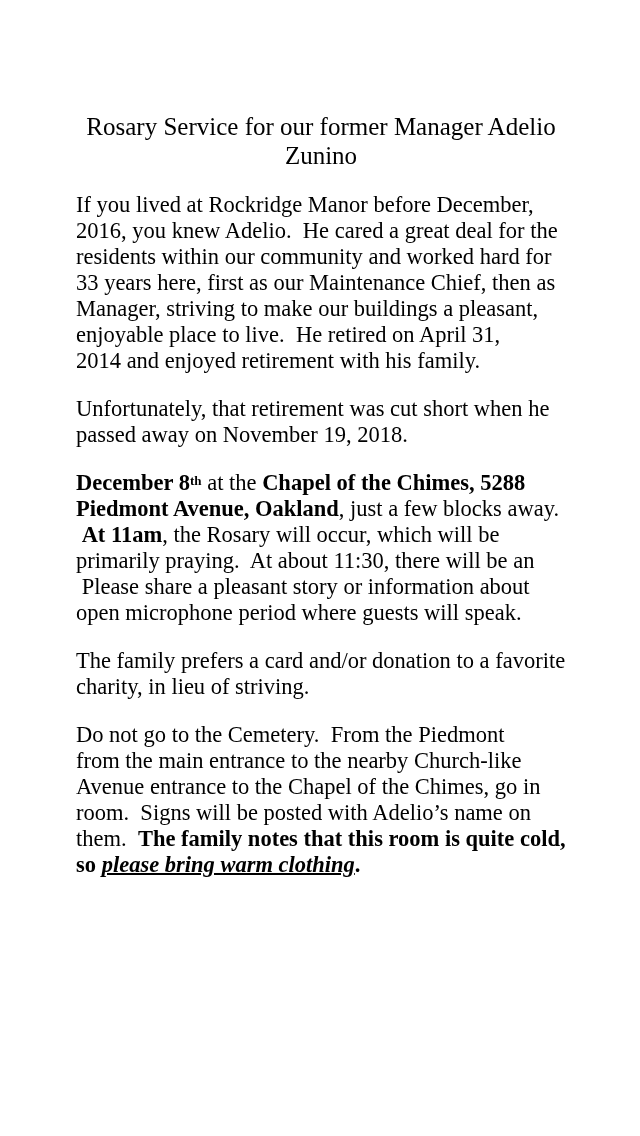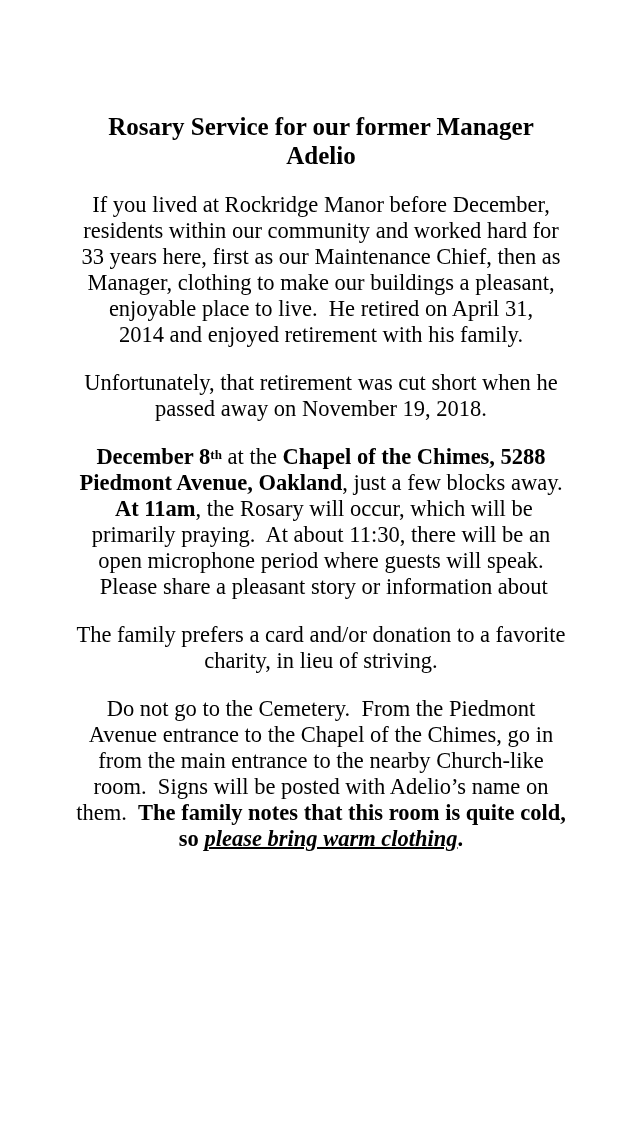--- a/index.html
+++ b/index.html
@@ -15,28 +15,27 @@
     color: #000000;
     box-sizing: border-box;
     padding: 112px 74px 0 76px;
     font-family: "Liberation Serif", "DejaVu Serif", serif;
     overflow: hidden;
   }
   .title {
     font-size: 25px;
     line-height: 29px;
     text-align: center;
-    font-weight: bold;
+    font-weight: normal;
     margin: 0;
   }
   .body-text {
     margin-top: 22px;
     font-size: 22.5px;
     line-height: 26px;
-    text-align: center;
   }
   .para {
     margin: 0 0 22px 0;
   }
   .line {
     white-space: pre;
   }
   .b { font-weight: bold; }
   .i { font-style: italic; }
   .u { text-decoration: underline; text-decoration-thickness: 2px; }
@@ -45,48 +44,50 @@
     vertical-align: 0.42em;
     line-height: 0;
   }
 </style>
 </head>
 <body>
 
 <div class="page">
   <h1 class="title">
       <div class="tline">Rosary Service for our former Manager Adelio</div>
+      <div class="tline">Zunino</div>
     </h1>
   <div class="body-text">
       <div class="para">
         <div class="line"><span>If you lived at Rockridge Manor before December,</span></div>
+        <div class="line"><span>2016, you knew Adelio.  He cared a great deal for the</span></div>
         <div class="line"><span>residents within our community and worked hard for</span></div>
         <div class="line"><span>33 years here, first as our Maintenance Chief, then as</span></div>
-        <div class="line"><span>Manager, clothing to make our buildings a pleasant,</span></div>
+        <div class="line"><span>Manager, striving to make our buildings a pleasant,</span></div>
         <div class="line"><span>enjoyable place to live.  He retired on April 31,</span></div>
         <div class="line"><span>2014 and enjoyed retirement with his family.</span></div>
       </div>
       <div class="para">
         <div class="line"><span>Unfortunately, that retirement was cut short when he</span></div>
         <div class="line"><span>passed away on November 19, 2018.</span></div>
       </div>
       <div class="para">
         <div class="line"><span class="b">December 8</span><span class="b sup">th</span><span> at the </span><span class="b">Chapel of the Chimes, 5288</span></div>
         <div class="line"><span class="b">Piedmont Avenue, Oakland</span><span>, just a few blocks away.</span></div>
         <div class="line"><span> </span><span class="b">At 11am</span><span>, the Rosary will occur, which will be</span></div>
         <div class="line"><span>primarily praying.  At about 11:30, there will be an</span></div>
+        <div class="line"><span> Please share a pleasant story or information about</span></div>
         <div class="line"><span>open microphone period where guests will speak.</span></div>
-        <div class="line"><span> Please share a pleasant story or information about</span></div>
       </div>
       <div class="para">
         <div class="line"><span>The family prefers a card and/or donation to a favorite</span></div>
         <div class="line"><span>charity, in lieu of striving.</span></div>
       </div>
       <div class="para">
         <div class="line"><span>Do not go to the Cemetery.  From the Piedmont</span></div>
+        <div class="line"><span>from the main entrance to the nearby Church-like</span></div>
         <div class="line"><span>Avenue entrance to the Chapel of the Chimes, go in</span></div>
-        <div class="line"><span>from the main entrance to the nearby Church-like</span></div>
         <div class="line"><span>room.  Signs will be posted with Adelio’s name on</span></div>
         <div class="line"><span>them.  </span><span class="b">The family notes that this room is quite cold,</span></div>
         <div class="line"><span class="b">so </span><span class="b i u">please bring warm clothing</span><span class="b">.</span></div>
       </div>
     </div>
 </div>
 
 </body></html>

